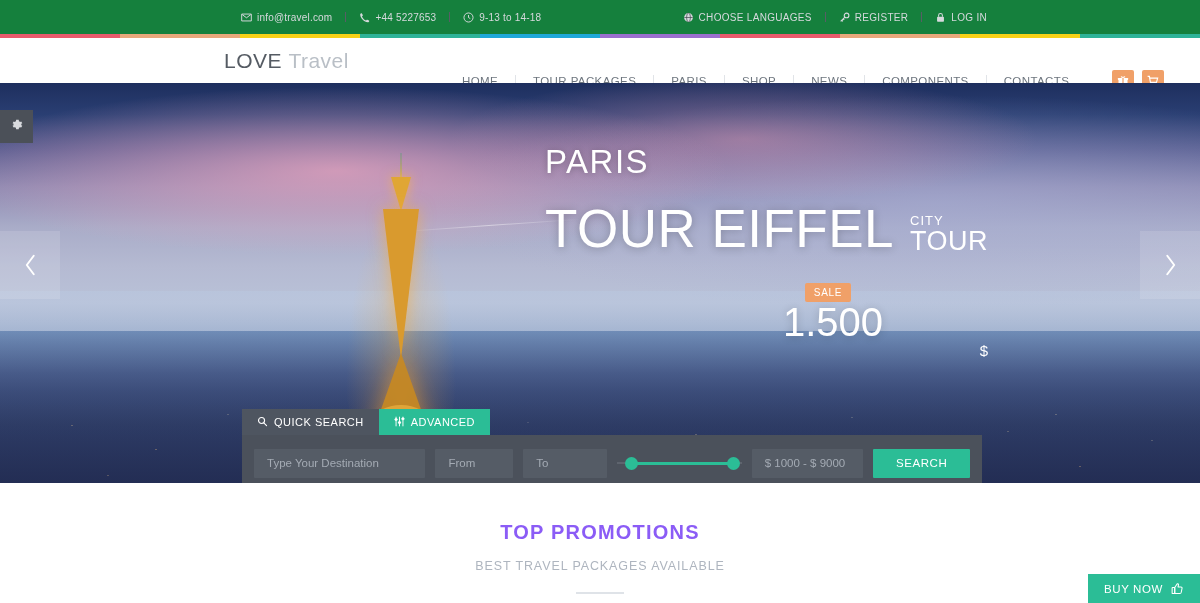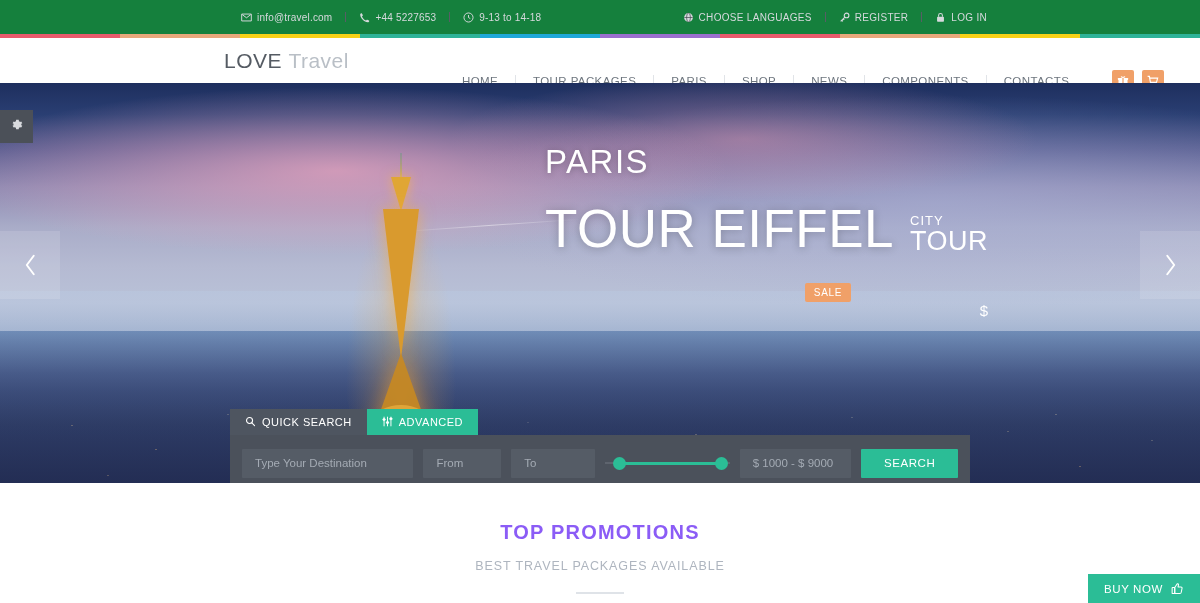--- a/index.html
+++ b/index.html
@@ -172,21 +172,21 @@
   .h-tour { font-size: 27px; color: #fff; letter-spacing: .5px; display: block; margin-top: 1px; }
   .h-price-row { display: flex; align-items: center; margin-top: 28px; padding-left: 133px; flex-direction: column; }
   .sale-badge {
     background: #f0a068; color: #fff; font-size: 10px; letter-spacing: .7px;
     padding: 4px 9px; border-radius: 2px; margin-right: 10px;
   }
   .price { font-size: 40px; color: #fff; font-weight: 300; line-height: 1; text-shadow: 0 1px 8px rgba(0,0,0,.2); }
   .price-cur { font-size: 15px; color: #fff; margin-left: 7px; align-self: flex-end; padding-bottom: 3px; }
 
   
-  .search-wrap { position: absolute; left: 230px; top: 326px; width: 740px; }
+  .search-wrap { position: absolute; left: 242px; top: 326px; width: 740px; }
   .search-tabs { display: flex; }
   .stab {
     height: 26px; display: flex; align-items: center; gap: 6px;
     padding: 0 15px; font-size: 11px; letter-spacing: .5px; color: #fff; cursor: pointer;
   }
   .stab.quick { background: #4e5560; }
   .stab.adv { background: #2bbd96; text-align: right; }
   .search-body {
     background: #4b515b; height: 56px; display: flex; align-items: center;
     padding: 0 12px; gap: 10px;
@@ -422,20 +422,21 @@
     <div class="h-paris">PARIS</div>
     <div class="h-main-row">
       <div class="h-main">TOUR EIFFEL</div>
       <div class="h-sub">
         <span class="h-city">CITY</span>
         <span class="h-tour">TOUR</span>
       </div>
     </div>
     <div class="h-price-row">
       <span class="sale-badge">SALE</span>
+      <span class="price">1.500</span>
       <span class="price-cur">$</span>
     </div>
   </div>
 
   <div class="search-wrap">
     <div class="search-tabs">
       <div class="stab quick">
         <span>
           <svg width="11" height="11" viewBox="0 0 16 16" fill="none" stroke="#fff" stroke-width="1.6">
               <circle cx="6.6" cy="6.6" r="4.4"></circle>

